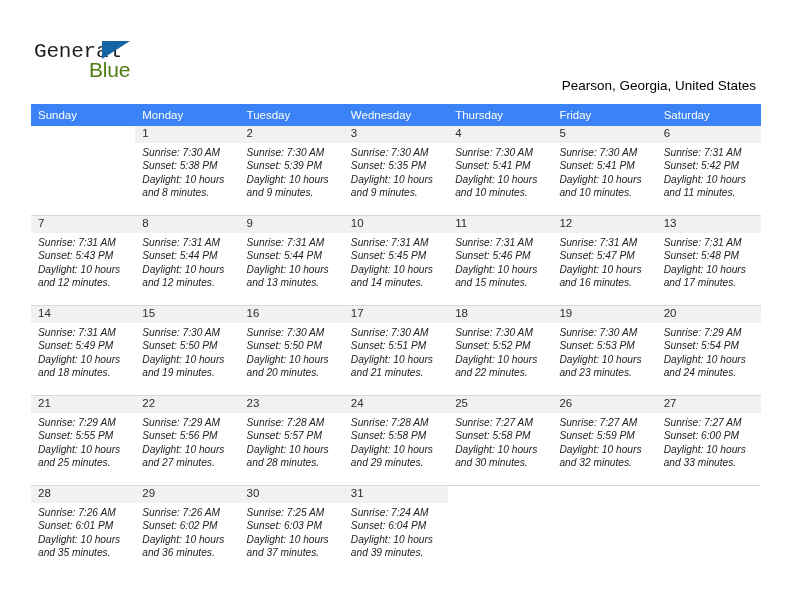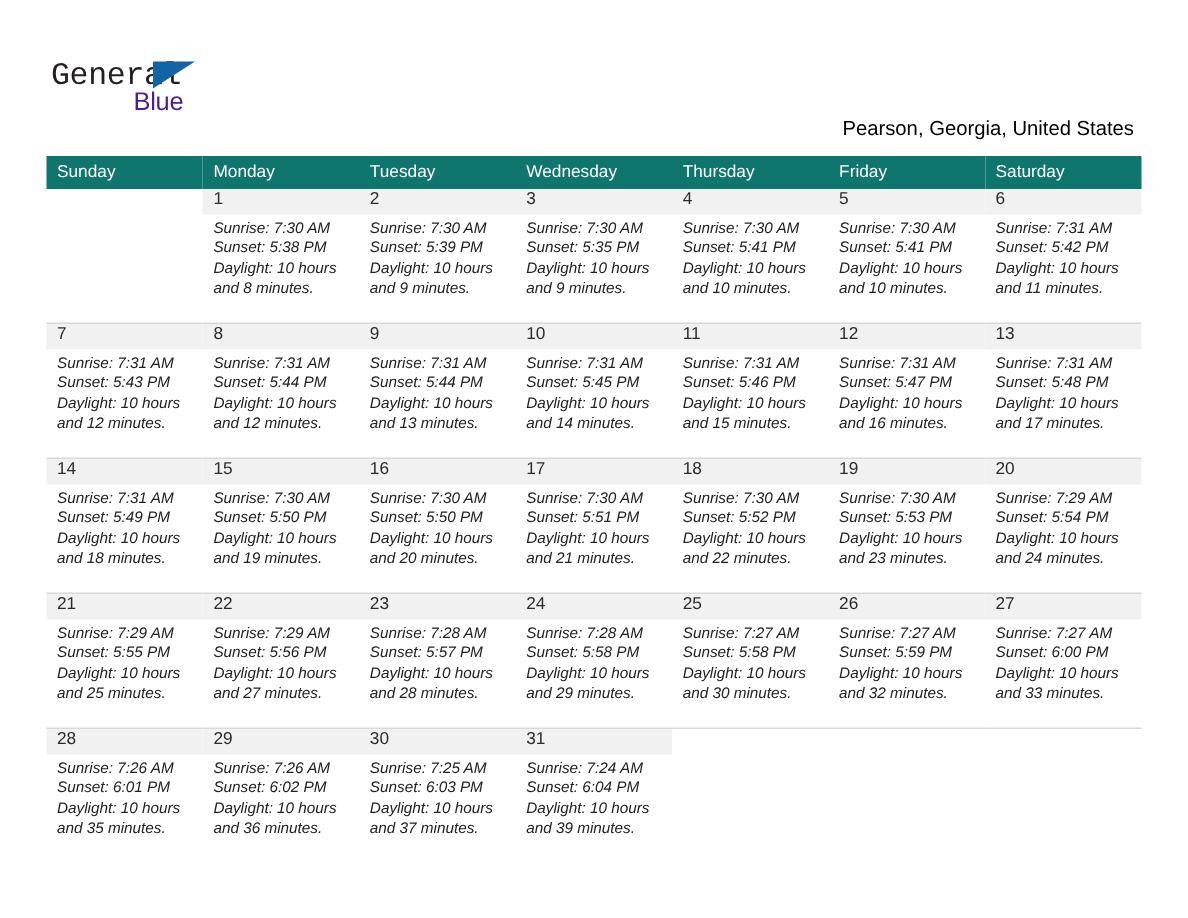--- a/index.html
+++ b/index.html
@@ -51,23 +51,23 @@
     top: 5px;
     width: 0;
     height: 0;
     border-left: 28px solid #1464a5;
     border-bottom: 18px solid transparent;
   }
   .logo-blue {
     position: absolute;
     left: 55px;
     top: 22px;
-    font-size: 17px;
+    font-size: 21px;
     letter-spacing: -0.2px;
-    color: #4c1d95;
+    color: #4d7c0f;
     font-family: "Liberation Sans", sans-serif;
   }
   .title {
     position: absolute;
     right: 36px;
     top: 31px;
     font-size: 27px;
     color: #000000;
     text-align: right;
     white-space: nowrap;
@@ -88,21 +88,21 @@
   
   .calendar {
     position: absolute;
     left: 31px;
     top: 104px;
     width: 730px;
     border-collapse: collapse;
     table-layout: fixed;
   }
   .calendar th {
-    background: #0f766e;
+    background: #3b82f6;
     color: #ffffff;
     font-size: 11.5px;
     font-weight: normal;
     text-align: left;
     padding: 5px 0 5px 7px;
     height: 12px;
     border: none;
     font-family: "Liberation Sans", sans-serif;
   }
   .calendar td {

